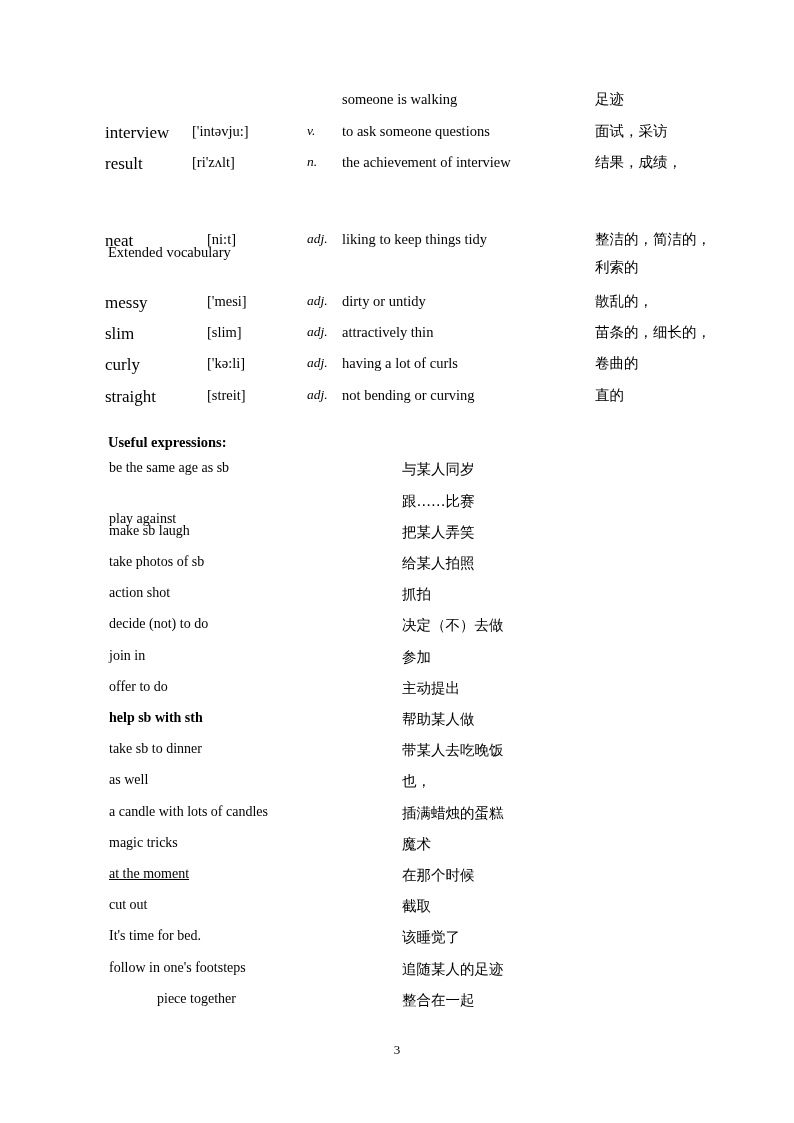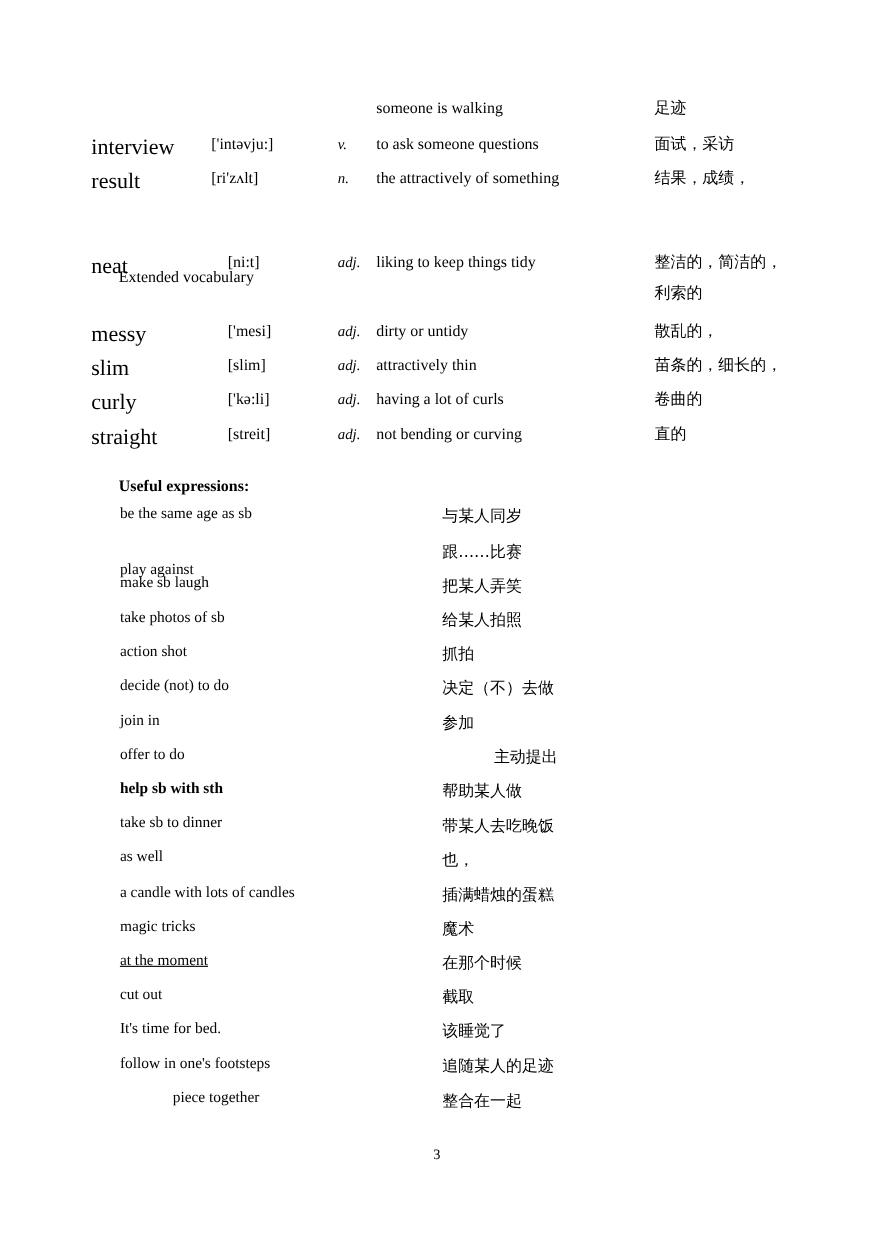--- a/index.html
+++ b/index.html
@@ -30,21 +30,21 @@
     left: 0;
     width: 794px;
     height: 0;
   }
   .cell {
     position: absolute;
     white-space: nowrap;
     line-height: 1;
   }
 
-  .col-word      { left: 83px;  font-size: 20px; }
+  .col-word      { left: 105px;  font-size: 17px; }
   .col-phon      { left: 207px; font-size: 14.5px; }
   .col-phon-wide { left: 192px; font-size: 14.5px; }
   .col-pos       { left: 307px; font-size: 13.5px; font-style: italic; }
   .col-def       { left: 342px; font-size: 14.5px; }
   .col-cn        { left: 595px; font-size: 14.5px;
                    font-family: "DejaVu Sans", "Liberation Sans", sans-serif; }
 
   .section-head {
     position: absolute;
     left: 108px;
@@ -92,21 +92,21 @@
         <div class="cell col-word">interview</div>
         <div class="cell col-phon-wide">['intəvju:]</div>
         <div class="cell col-pos">v.</div>
         <div class="cell col-def">to ask someone questions</div>
         <div class="cell col-cn">面试，采访</div>
       </div>
       <div class="vrow" style="top: 155px;">
         <div class="cell col-word">result</div>
         <div class="cell col-phon-wide">[ri'zʌlt]</div>
         <div class="cell col-pos">n.</div>
-        <div class="cell col-def">the attractively of something</div>
+        <div class="cell col-def">the achievement of interview</div>
         <div class="cell col-cn">结果，成绩，</div>
       </div>
     </div>
 
   <div class="section-head" id="ext-heading" style="top: 196px; margin-top: 48px;">Extended vocabulary</div>
 
   <div id="ext-entries">
       <div class="vrow" style="top: 232px;">
         <div class="cell col-word">neat</div>
         <div class="cell col-phon">[ni:t]</div>
@@ -158,21 +158,21 @@
       <div class="expr-cn" style="top: 523px;">把某人弄笑</div>
       <div class="expr-en" style="top: 554px;">take photos of sb</div>
       <div class="expr-cn" style="top: 554px;">给某人拍照</div>
       <div class="expr-en" style="top: 585px;">action shot</div>
       <div class="expr-cn" style="top: 585px;">抓拍</div>
       <div class="expr-en" style="top: 616px;">decide (not) to do</div>
       <div class="expr-cn" style="top: 616px;">决定（不）去做</div>
       <div class="expr-en" style="top: 648px;">join in</div>
       <div class="expr-cn" style="top: 648px;">参加</div>
       <div class="expr-en" style="top: 679px;">offer to do</div>
-      <div class="expr-cn" style="top: 679px; margin-left: 47px;">主动提出</div>
+      <div class="expr-cn" style="top: 679px;">主动提出</div>
       <div class="expr-en" style="top: 710px; font-weight: bold;">help sb with sth</div>
       <div class="expr-cn" style="top: 710px;">帮助某人做</div>
       <div class="expr-en" style="top: 741px;">take sb to dinner</div>
       <div class="expr-cn" style="top: 741px;">带某人去吃晚饭</div>
       <div class="expr-en" style="top: 772px;">as well</div>
       <div class="expr-cn" style="top: 772px;">也，</div>
       <div class="expr-en" style="top: 804px;">a candle with lots of candles</div>
       <div class="expr-cn" style="top: 804px;">插满蜡烛的蛋糕</div>
       <div class="expr-en" style="top: 835px;">magic tricks</div>
       <div class="expr-cn" style="top: 835px;">魔术</div>

